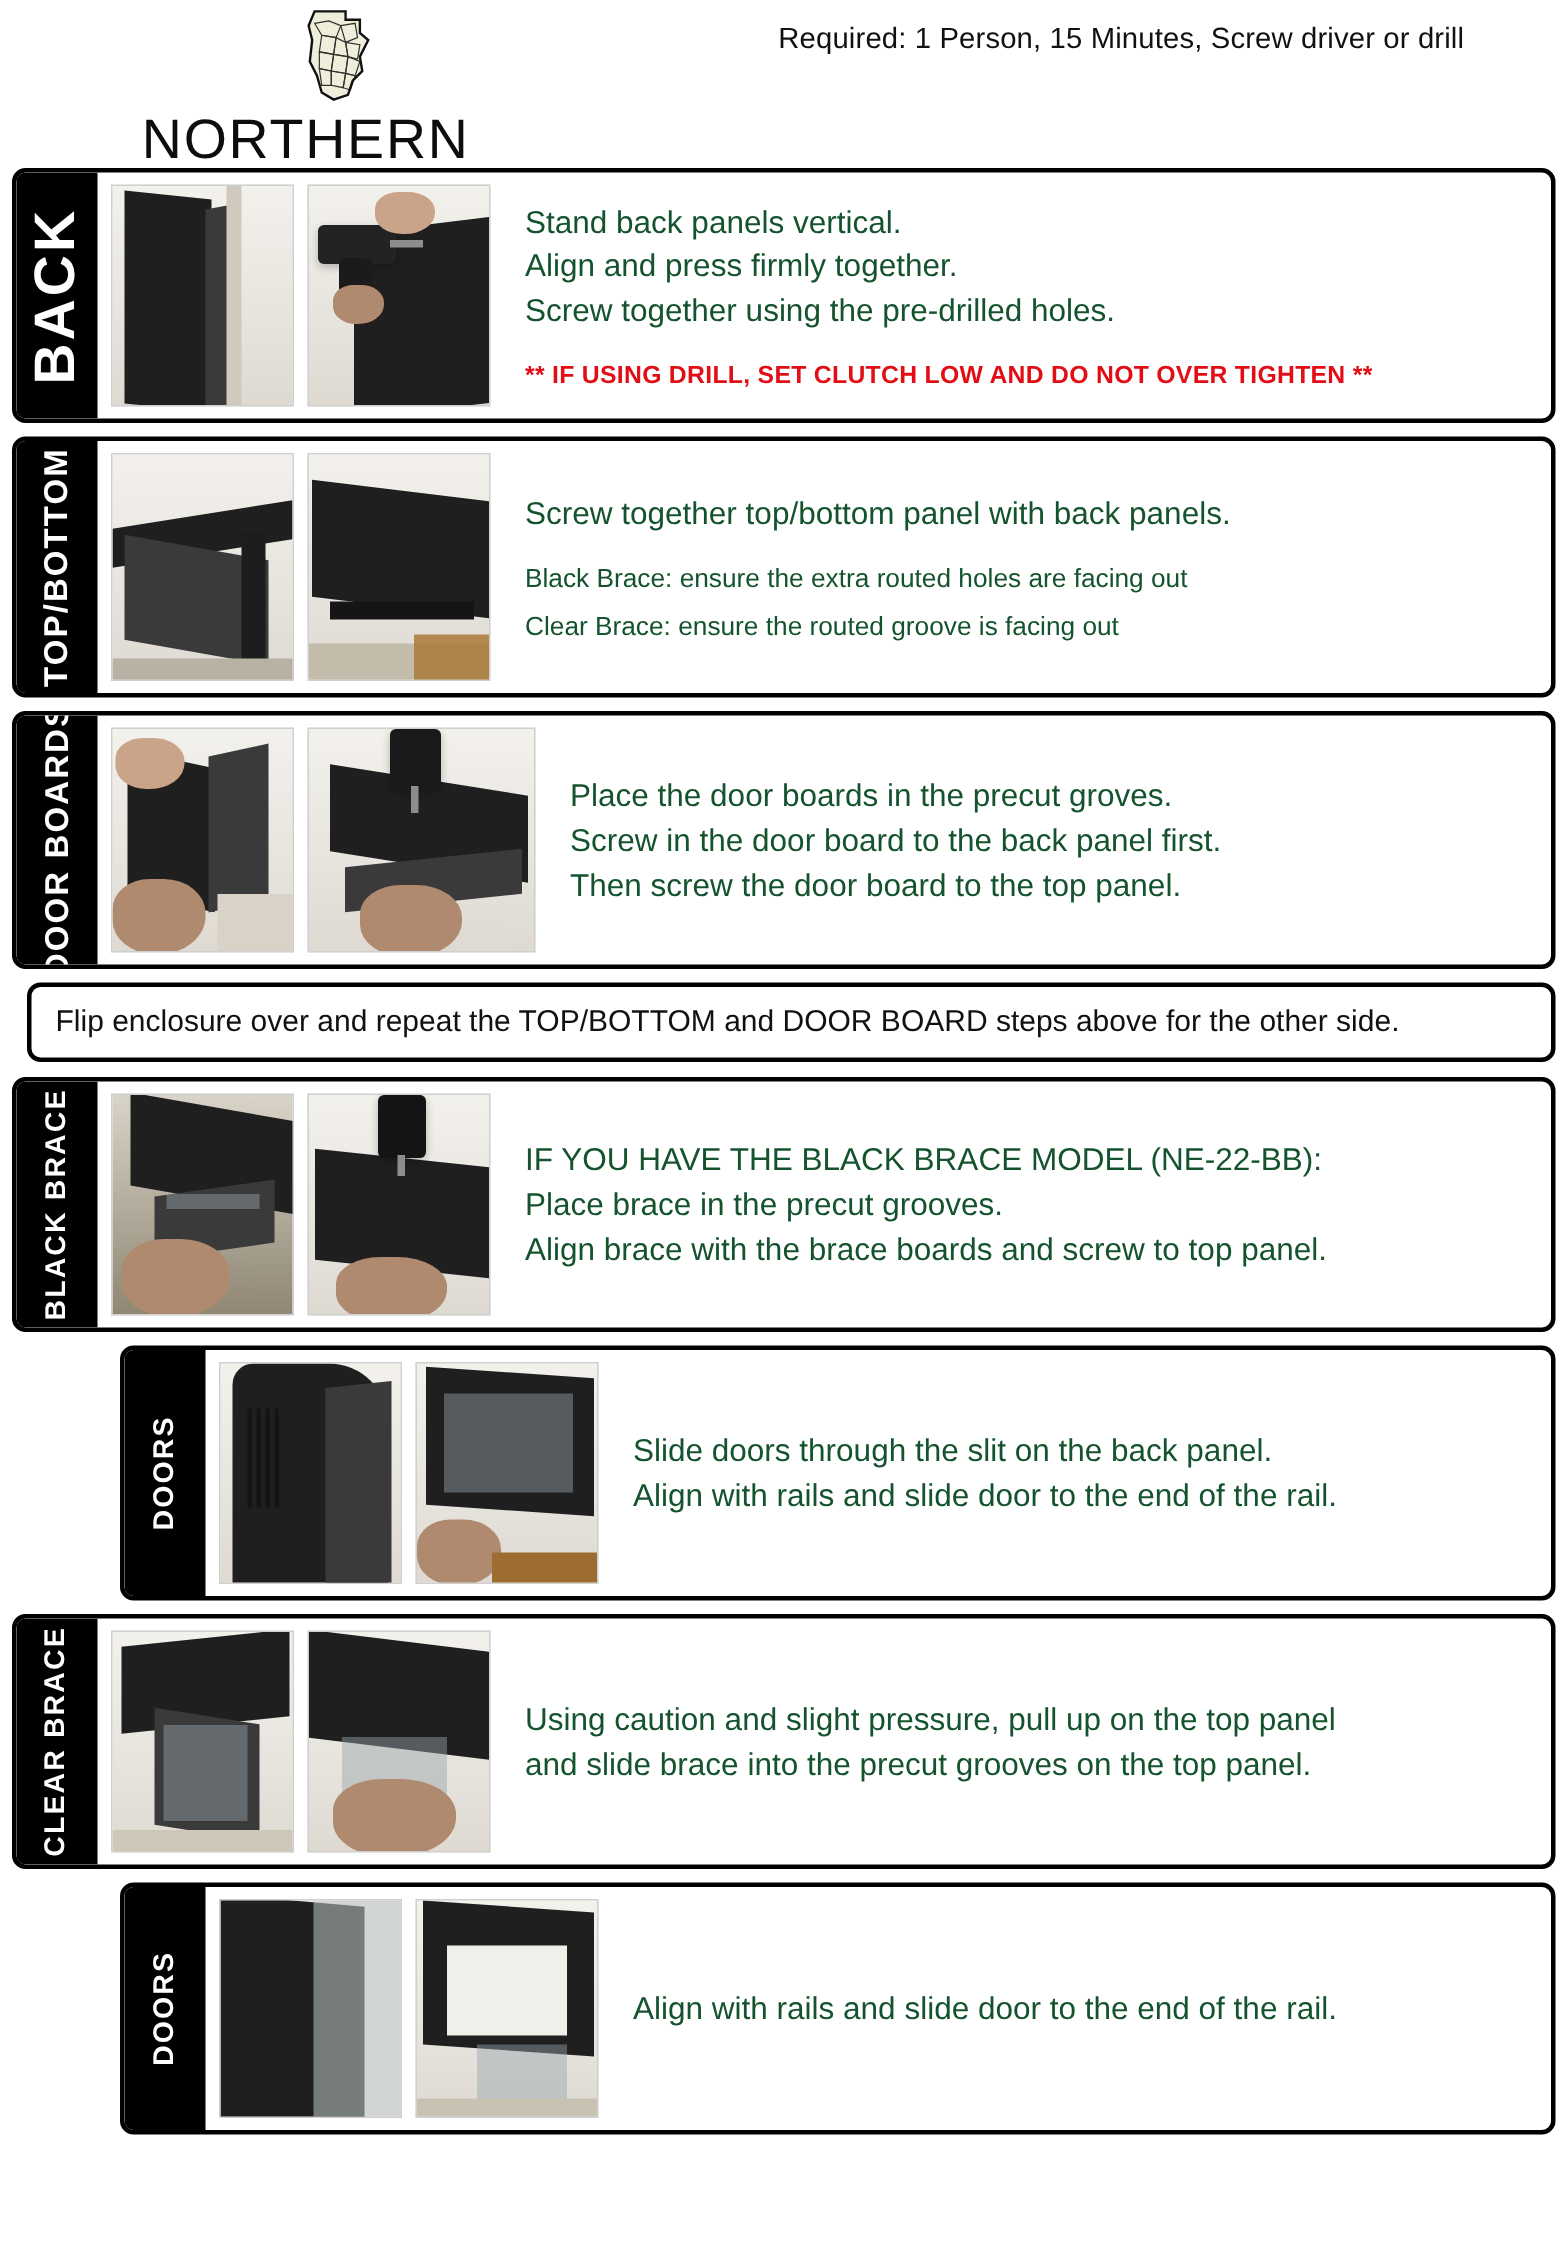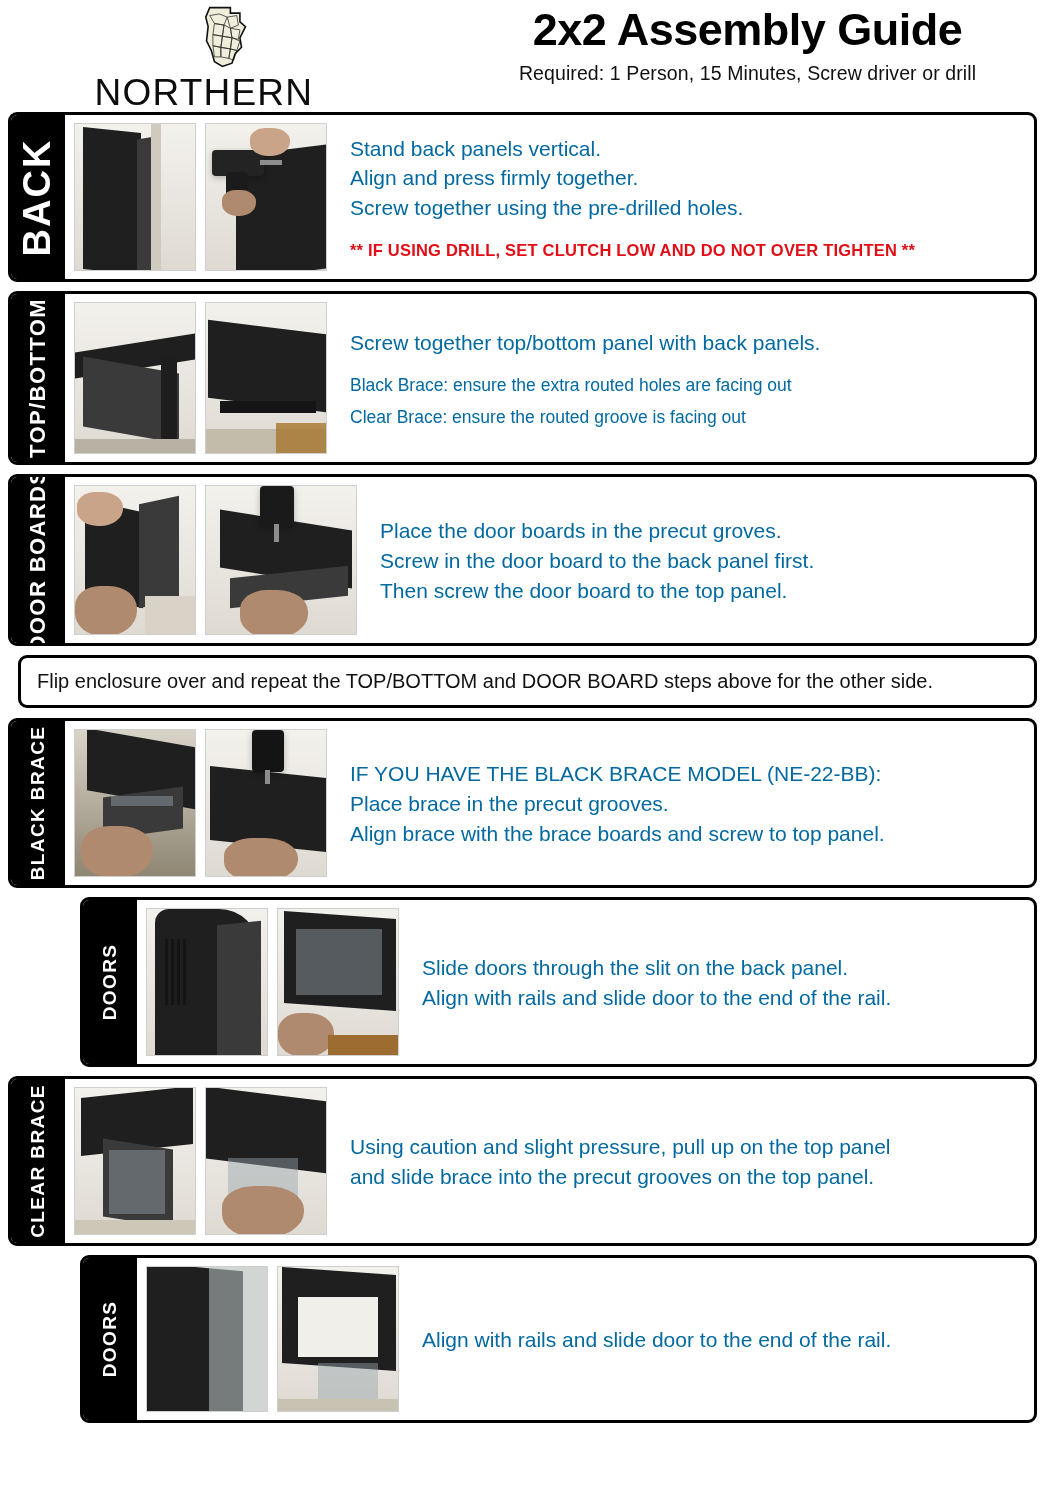--- a/index.html
+++ b/index.html
@@ -73,21 +73,21 @@
 
   .photos { display: flex; gap: 9px; padding: 8px 9px; align-items: stretch; }
   .photo {
     border: 1px solid #cfcfcf;
     background: #efeee9;
     position: relative;
     overflow: hidden;
     flex: 0 0 auto;
   }
   .text-col { flex: 1; padding: 12px 14px 10px 14px; display: flex; flex-direction: column; justify-content: center; }
-  .line { font-size: 21px; line-height: 1.42; color: #0369a1; }
+  .line { font-size: 21px; line-height: 1.42; color: #14532d; }
   .line.sm { font-size: 17.5px; line-height: 1.5; }
   .line.warn { color: #e30d16; font-weight: 700; font-size: 16.5px; letter-spacing: 0.2px; margin-top: 16px; }
   .gap-sm { height: 14px; }
 
   
   .step.inset { margin-left: 80px; }
 
   
   .note-bar {
     margin: 0 8px 10px 18px;
@@ -135,21 +135,20 @@
           <path d="M22 52 L34 54 L32 66 L22 64 Z"></path>
           <path d="M34 54 L42 56 L38 68 L32 66 Z"></path>
         </g>
       </svg>
       <div class="brand-text">
         <div class="brand-line">NORTHERN</div>
         <div class="brand-line">ENCLOSURES</div>
       </div>
     </div>
     <div class="title-block">
-      <div class="doc-title">2x2 Assembly Guide</div>
       <div class="doc-sub">Required: 1 Person, 15 Minutes, Screw driver or drill</div>
     </div>
   </div>
 
   <div class="step" style="height:170px">
     <div class="side-tab tab-big">
       <span>BACK</span>
     </div>
     <div class="photos">
       <div class="photo" style="width:122px">

